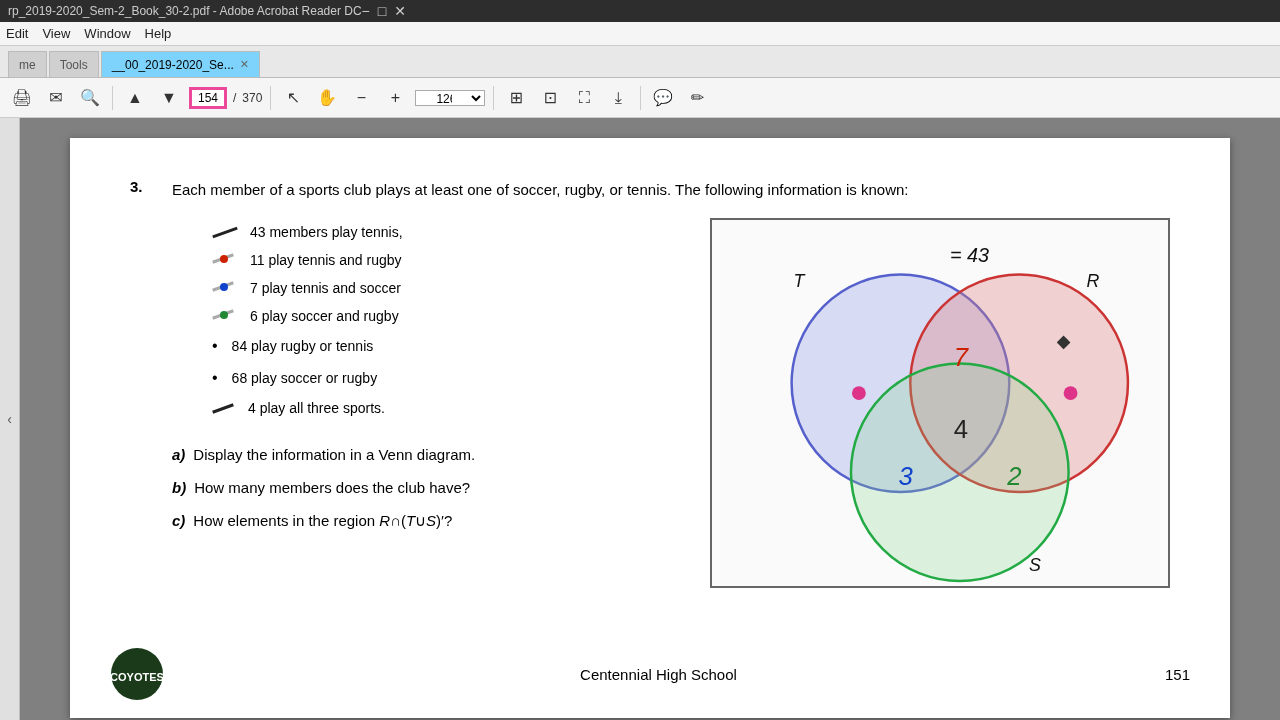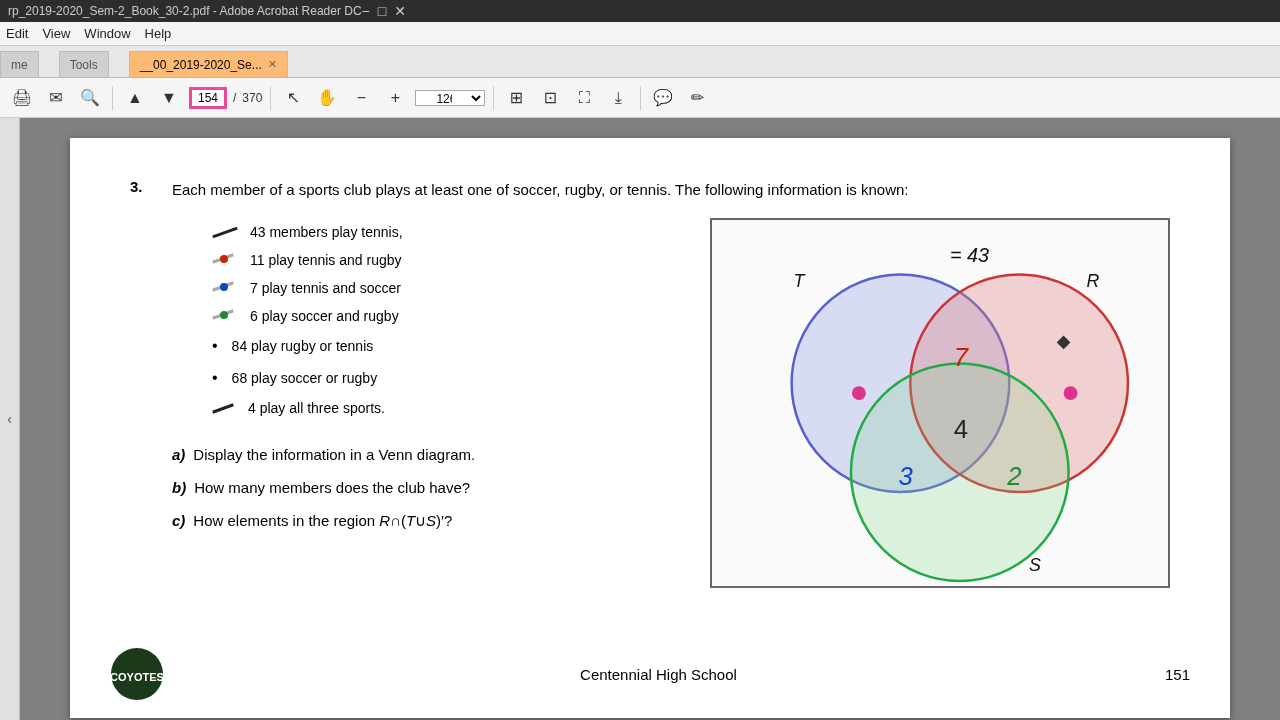--- a/index.html
+++ b/index.html
@@ -39,33 +39,33 @@
       color: #222;
       cursor: pointer;
     }
 
     
     #tabbar {
       height: 32px;
       background: #e8e8e8;
       display: flex;
       align-items: flex-end;
-      padding: 0 0;
+      padding: 0 8px;
       border-bottom: 1px solid #bbb;
-      gap: 20px;
+      gap: 2px;
     }
     .tab {
       height: 26px;
       padding: 0 10px;
       display: flex;
       align-items: center;
       font-size: 12px;
       border: 1px solid #bbb;
       border-bottom: none;
-      background: #fdba74;
+      background: #7dd3fc;
       cursor: pointer;
       gap: 6px;
     }
     .tab.inactive {
       background: #d0d0d0;
       color: #555;
     }
     .tab-close { font-size: 11px; color: #666; }
 
     

